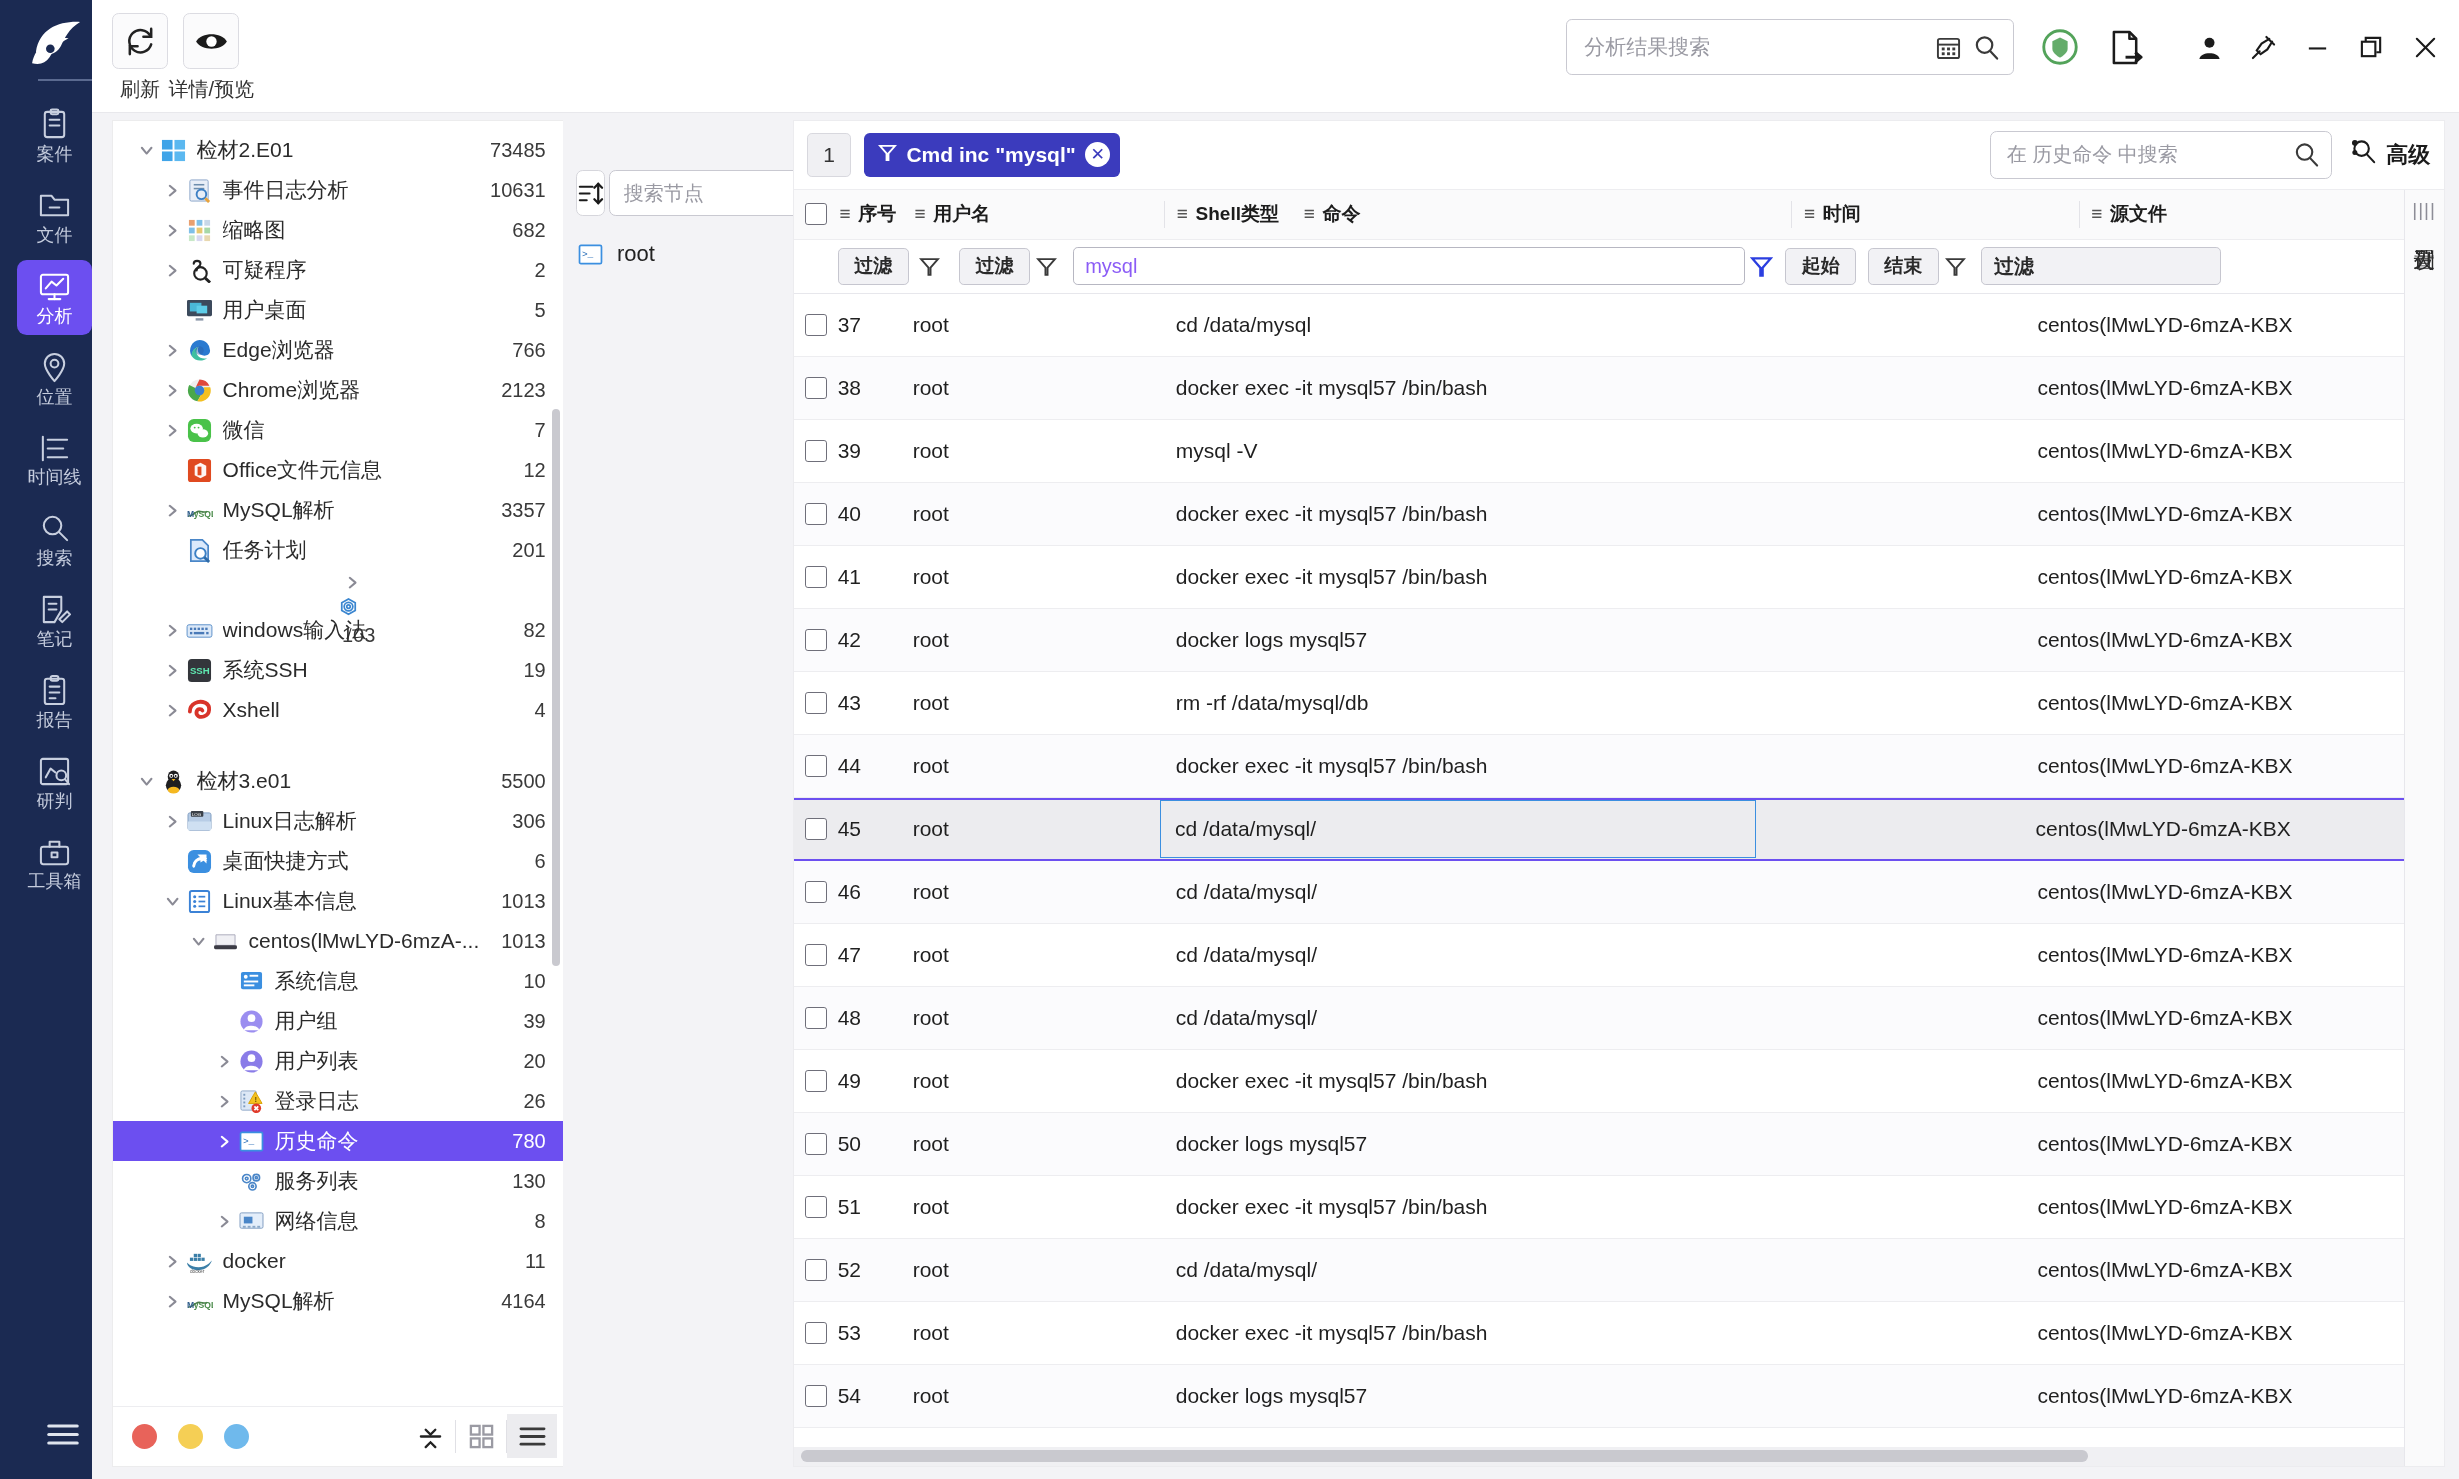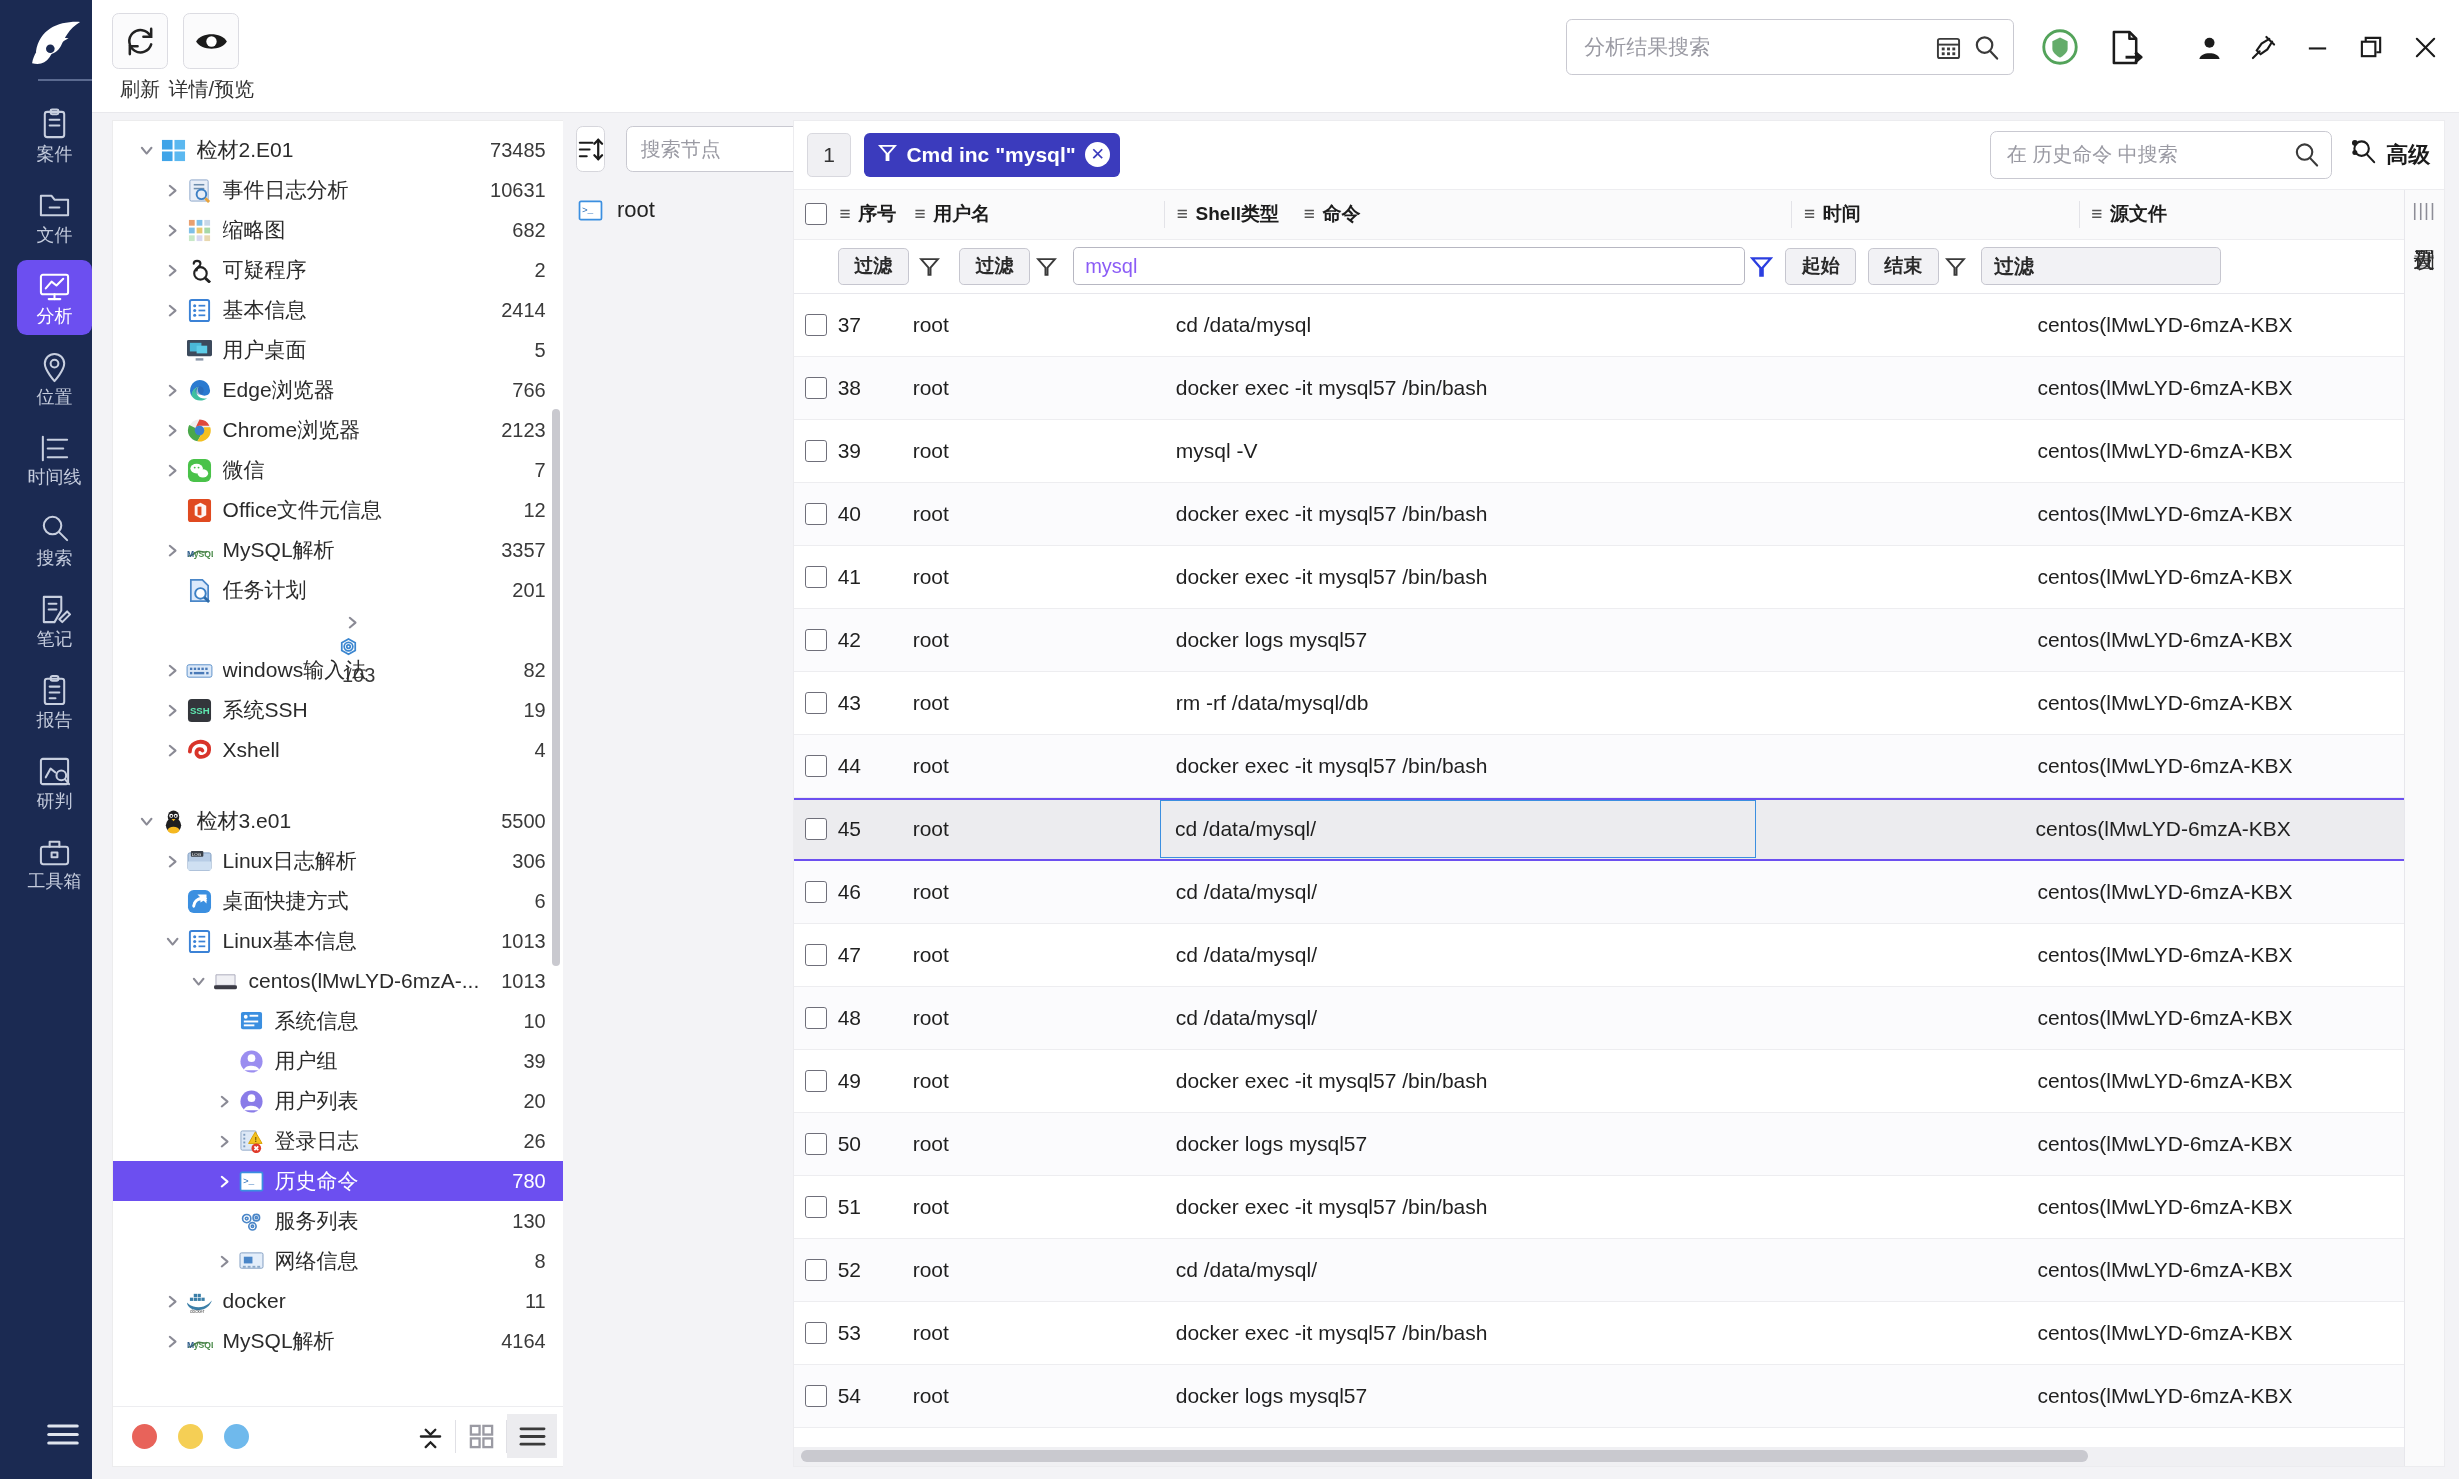--- a/index.html
+++ b/index.html
@@ -98,21 +98,21 @@
   .dot { width: 25px; height: 25px; border-radius: 50%; }
   .foot-right { margin-left: auto; display: flex; align-items: center; }
   .foot-btn { width: 50px; height: 44px; display:flex; align-items:center; justify-content:center; cursor:pointer; }
   .foot-btn.on { background: #ececef; }
   .foot-div { width: 1px; height: 33px; background: #e0e0e5; }
 
   
   .node-panel {
     width: 223px; flex: 0 0 223px; background: #f3f3f6; padding: 13.4px 0 0 13.4px;
   }
-  .node-head { display: flex; align-items: center; gap: 21px; }
+  .node-head { display: flex; align-items: center; gap: 4px; margin-top: 44px; }
   .sort-btn {
     width: 46px; height: 46px; border: 1px solid #d6d6dc; border-radius: 6.7px;
     background: #fff; display:flex; align-items:center; justify-content:center; cursor:pointer;
   }
   .node-search {
     width: 242px; height: 46px; border: 1px solid #c9c9d1; border-radius: 6.7px;
     background: #fff; display: flex; align-items: center; padding: 0 11.5px 0 13.4px;
   }
   .node-search input {
     flex: 1; border: none; outline: none; font-size: 20px; background: transparent;
@@ -544,40 +544,20 @@
                   <svg width="25" height="25" viewBox="0 0 26 26" fill="none" stroke="#222" stroke-width="2.2">
                     <path d="M7 6 C7 2 14 2 14 6 C14 9 10 9 10 13" stroke-linecap="round"></path>
                     <circle cx="14" cy="16" r="6.5"></circle>
                     <line x1="19" y1="21" x2="24" y2="25.5" stroke-width="3"></line>
                   </svg>
                 </span>
                 <span class="tlab">可疑程序</span>
                 <span class="tcnt">2</span>
               </div>
               <div class="tnode" style="padding-left: 47px;">
-                <span class="caret">
-                  <svg width="17.3" height="17.3" viewBox="0 0 18 18" fill="none" stroke="#8a8a95" stroke-width="2.1" stroke-linecap="round" stroke-linejoin="round">
-                    <polyline points="6,4 12,9 6,14"></polyline>
-                  </svg>
-                </span>
-                <span class="tico">
-                  <svg width="25" height="25" viewBox="0 0 26 26">
-                    <rect x="3" y="2" width="20" height="22" rx="2" fill="#fff" stroke="#3b82d6" stroke-width="2"></rect>
-                    <circle cx="8" cy="8" r="1.6" fill="#3b82d6"></circle>
-                    <circle cx="8" cy="13" r="1.6" fill="#3b82d6"></circle>
-                    <circle cx="8" cy="18" r="1.6" fill="#3b82d6"></circle>
-                    <line x1="12" y1="8" x2="19" y2="8" stroke="#3b82d6" stroke-width="1.8"></line>
-                    <line x1="12" y1="13" x2="19" y2="13" stroke="#3b82d6" stroke-width="1.8"></line>
-                    <line x1="12" y1="18" x2="19" y2="18" stroke="#3b82d6" stroke-width="1.8"></line>
-                  </svg>
-                </span>
-                <span class="tlab">基本信息</span>
-                <span class="tcnt">2414</span>
-              </div>
-              <div class="tnode" style="padding-left: 47px;">
                 <span class="caret"></span>
                 <span class="tico">
                   <svg width="27" height="25" viewBox="0 0 28 26">
                     <rect x="1" y="2" width="26" height="17" rx="1.5" fill="#3c4a5c"></rect>
                     <rect x="4" y="5" width="12" height="9" fill="#4ab8d8"></rect>
                     <rect x="11" y="8" width="11" height="8" fill="#5ecde8"></rect>
                     <rect x="10" y="21" width="8" height="2.5" fill="#8a97a8"></rect>
                   </svg>
                 </span>
                 <span class="tlab">用户桌面</span>

